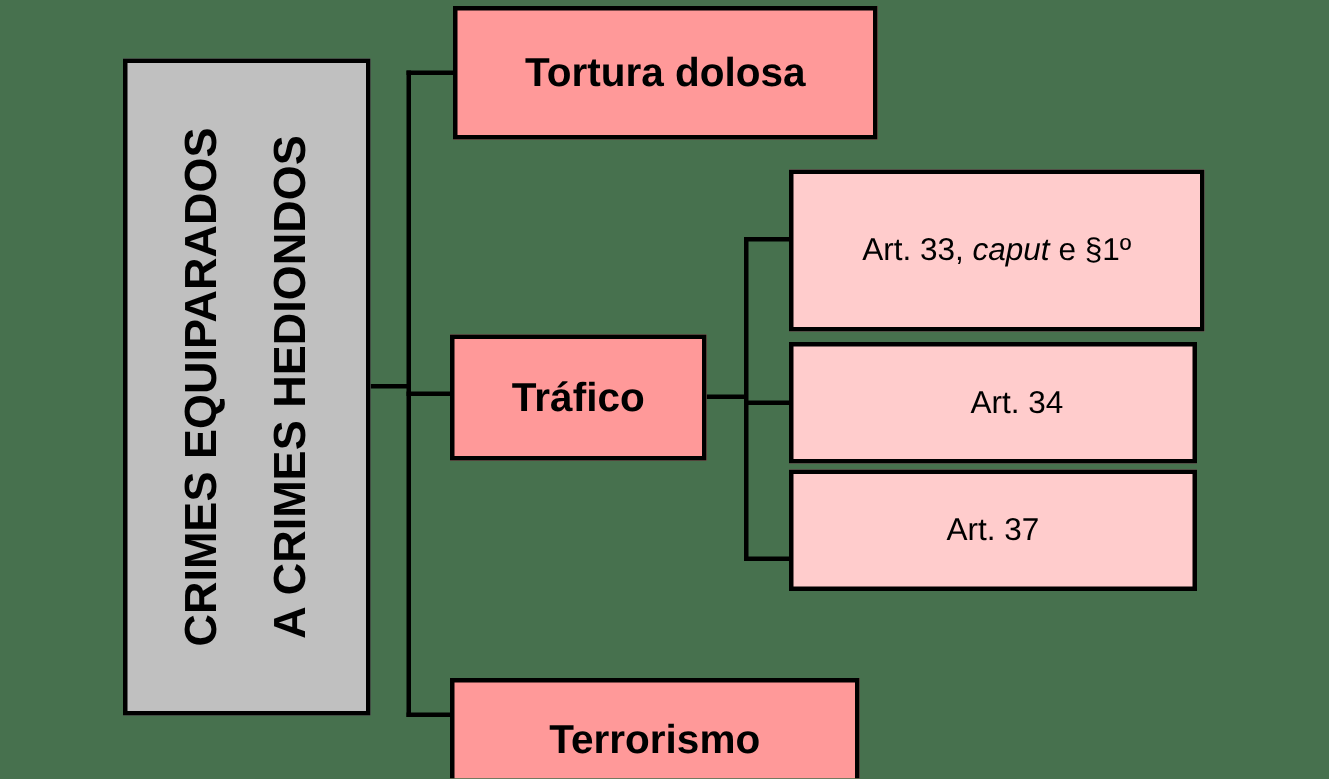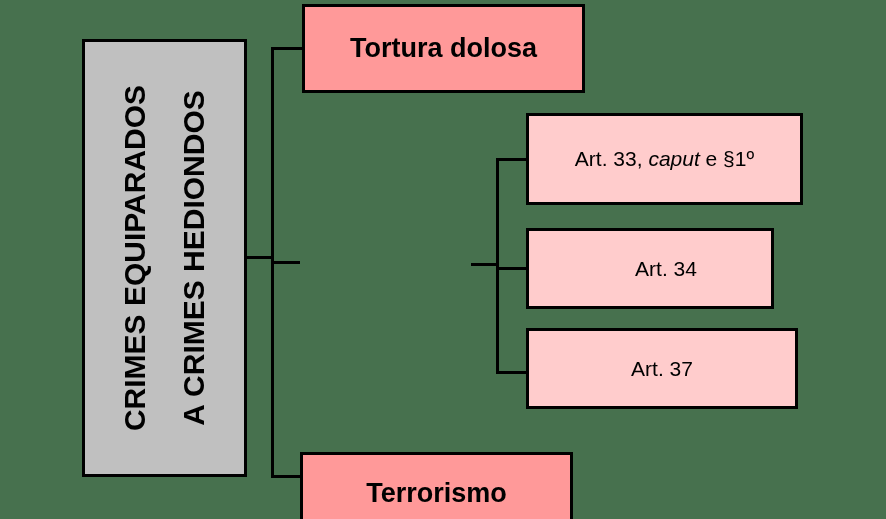--- a/index.html
+++ b/index.html
@@ -44,23 +44,23 @@
     font-size: 30px;
     line-height: 59px;
     text-align: center;
     white-space: nowrap;
   }
 
   
   #tortura-box    { left: 302px; top: 4px;   width: 283px; height: 89px; }
   #trafico-box    { left: 300px; top: 223px; width: 171px; height: 84px; }
   #terrorismo-box { left: 300px; top: 435px; width: 273px; height: 83px; margin-top: 17px; }
-  #art33-box      { left: 526px; top: 113px; width: 277px; height: 92px; }
-  #art34-box      { left: 526px; top: 228px; width: 248px; height: 81px; padding-left: 32px; }
-  #art37-box      { left: 526px; top: 328px; width: 272px; height: 81px; }
+  #art33-box      { left: 526px; top: 113px; width: 277px; height: 108px; }
+  #art34-box      { left: 526px; top: 228px; width: 272px; height: 81px; padding-left: 32px; }
+  #art37-box      { left: 526px; top: 313px; width: 272px; height: 81px; }
 
   
   .line { position: absolute; background: #000; }
   #line-root-trunk1      { left: 247px; top: 256px; width: 27px;  height: 3px; }
   #line-trunk1           { left: 271px; top: 47px;  width: 3px;   height: 431px; }
   #line-to-tortura       { left: 271px; top: 47px;  width: 31px;  height: 3px; }
   #line-to-trafico       { left: 271px; top: 261px; width: 29px;  height: 3px; }
   #line-to-terrorismo    { left: 271px; top: 475px; width: 29px;  height: 3px; }
   #line-trafico-trunk2   { left: 471px; top: 263px; width: 27px;  height: 3px; }
   #line-trunk2           { left: 496px; top: 158px; width: 3px;   height: 216px; }
@@ -88,20 +88,23 @@
     <div class="vtext">
       <div>CRIMES EQUIPARADOS</div>
       <div>A CRIMES HEDIONDOS</div>
     </div>
   </div>
 
   <div class="node salmon" id="tortura-box">
     <span class="bold-label">Tortura dolosa</span>
   </div>
 
+  <div class="node salmon" id="trafico-box">
+    <span class="bold-label">Tráfico</span>
+  </div>
 
   <div class="node salmon" id="terrorismo-box">
     <span class="bold-label">Terrorismo</span>
   </div>
 
   <div class="node pink" id="art33-box">
     <span class="plain-label"><span>Art. 33, </span><span class="ital">caput</span><span> e §1º</span></span>
   </div>
 
   <div class="node pink" id="art34-box">

